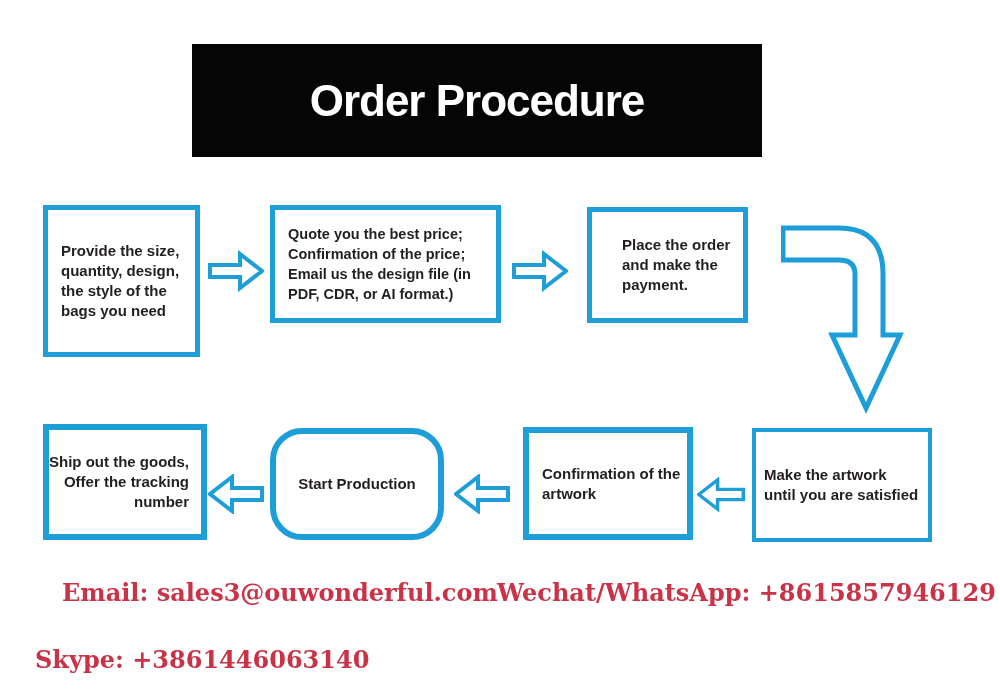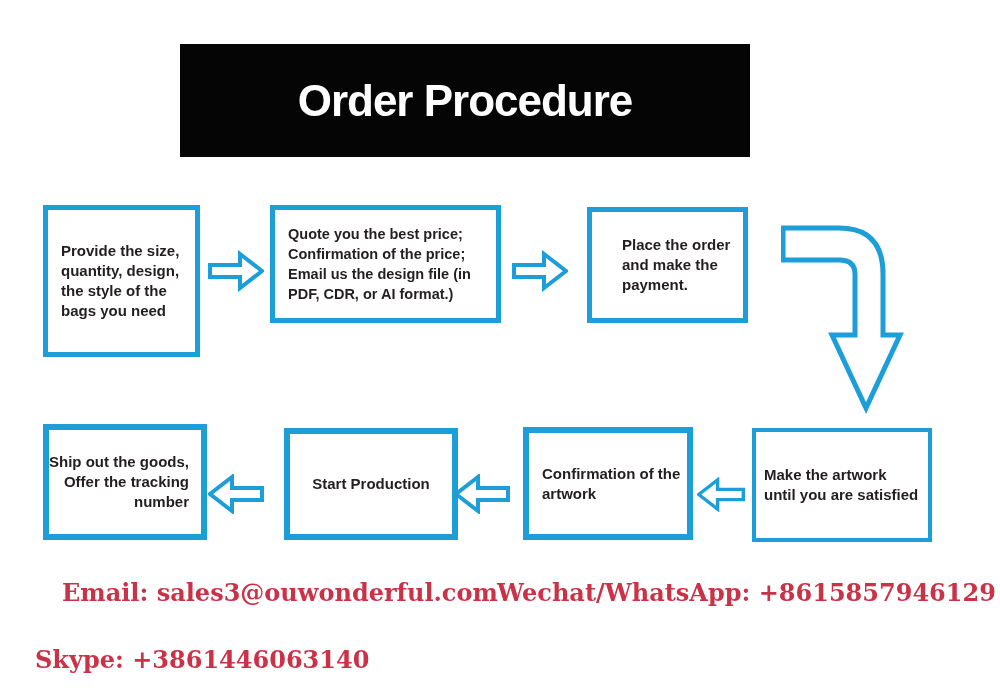--- a/index.html
+++ b/index.html
@@ -17,21 +17,21 @@
   }
   .canvas {
     position: relative;
     width: 1000px;
     height: 694px;
     background: #ffffff;
     overflow: hidden;
   }
   .banner {
     position: absolute;
-    left: 180px; top: 44px;
+    left: 192px; top: 44px;
     width: 570px; height: 113px;
     background: var(--banner-bg);
     color: var(--banner-fg);
     display: flex;
     align-items: center;
     justify-content: center;
     font-size: 44px;
     font-weight: 700;
     letter-spacing: -1px;
   }
@@ -47,21 +47,21 @@
     line-height: 20px;
     white-space: pre-line;
     box-sizing: border-box;
   }
   .box .txt { display: block; }
   .box1 { left: 43px;  top: 205px; width: 157px; height: 152px; padding-left: 13px; }
   .box2 { left: 270px; top: 205px; width: 231px; height: 118px; padding-left: 13px; font-size: 14.5px; }
   .box3 { left: 587px; top: 207px; width: 161px; height: 116px; padding-left: 30px; }
   .box4 { left: 752px; top: 428px; width: 180px; height: 114px; padding-left: 8px; border-width: 4px; }
   .box5 { left: 523px; top: 427px; width: 170px; height: 113px; padding-left: 13px; border-width: 6px; }
-  .box6 { left: 284px; top: 428px; width: 174px; height: 112px; justify-content: center; text-align: center; border-width: 6px; }
+  .box6 { left: 270px; top: 428px; width: 174px; height: 112px; justify-content: center; text-align: center; border-width: 6px; border-radius: 32px; }
   .box7 { left: 43px;  top: 424px; width: 164px; height: 116px; border-width: 6px; text-align: right; }
   .arrow {
     position: absolute;
     color: var(--blue);
   }
   .arrow svg { display: block; width: 100%; height: 100%; }
   .ar1 { left: 208px; top: 250px; width: 56px; height: 42px; }
   .ar2 { left: 512px; top: 250px; width: 56px; height: 42px; }
   .curve { left: 781px; top: 212px; width: 124px; height: 203px; }
   .al1 { left: 697px; top: 477px; width: 48px; height: 35px; }

